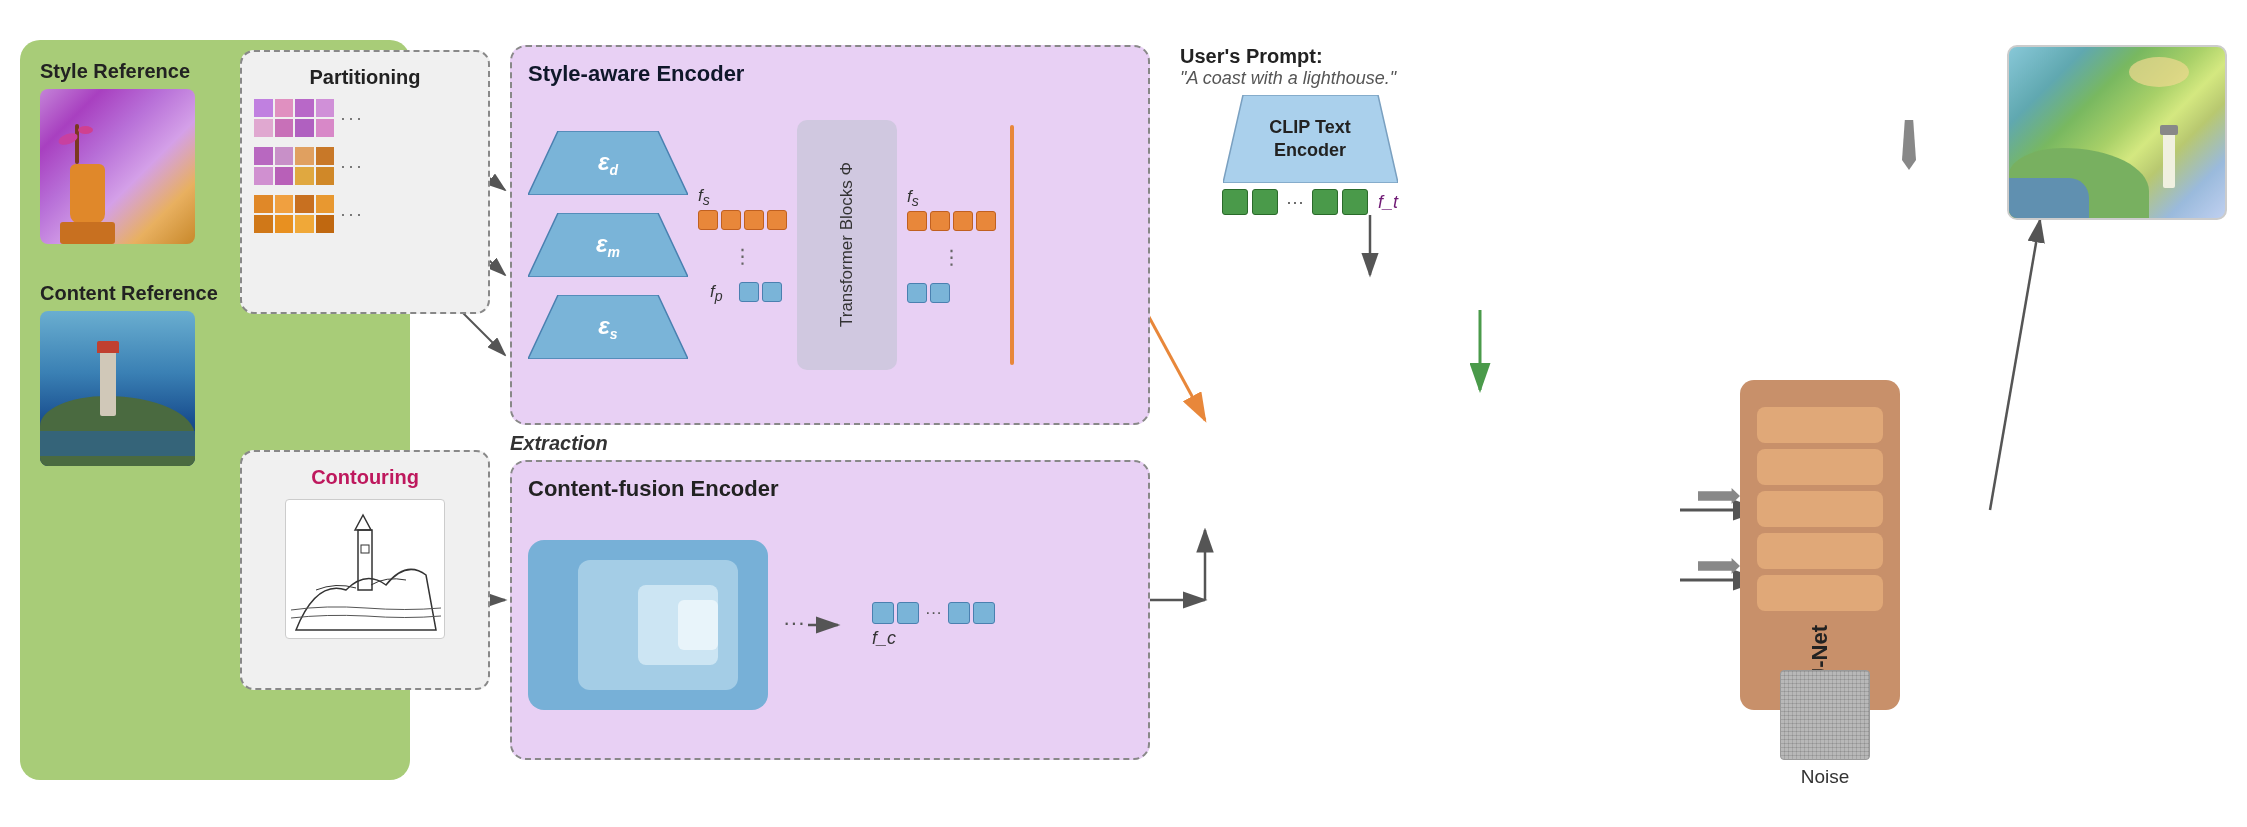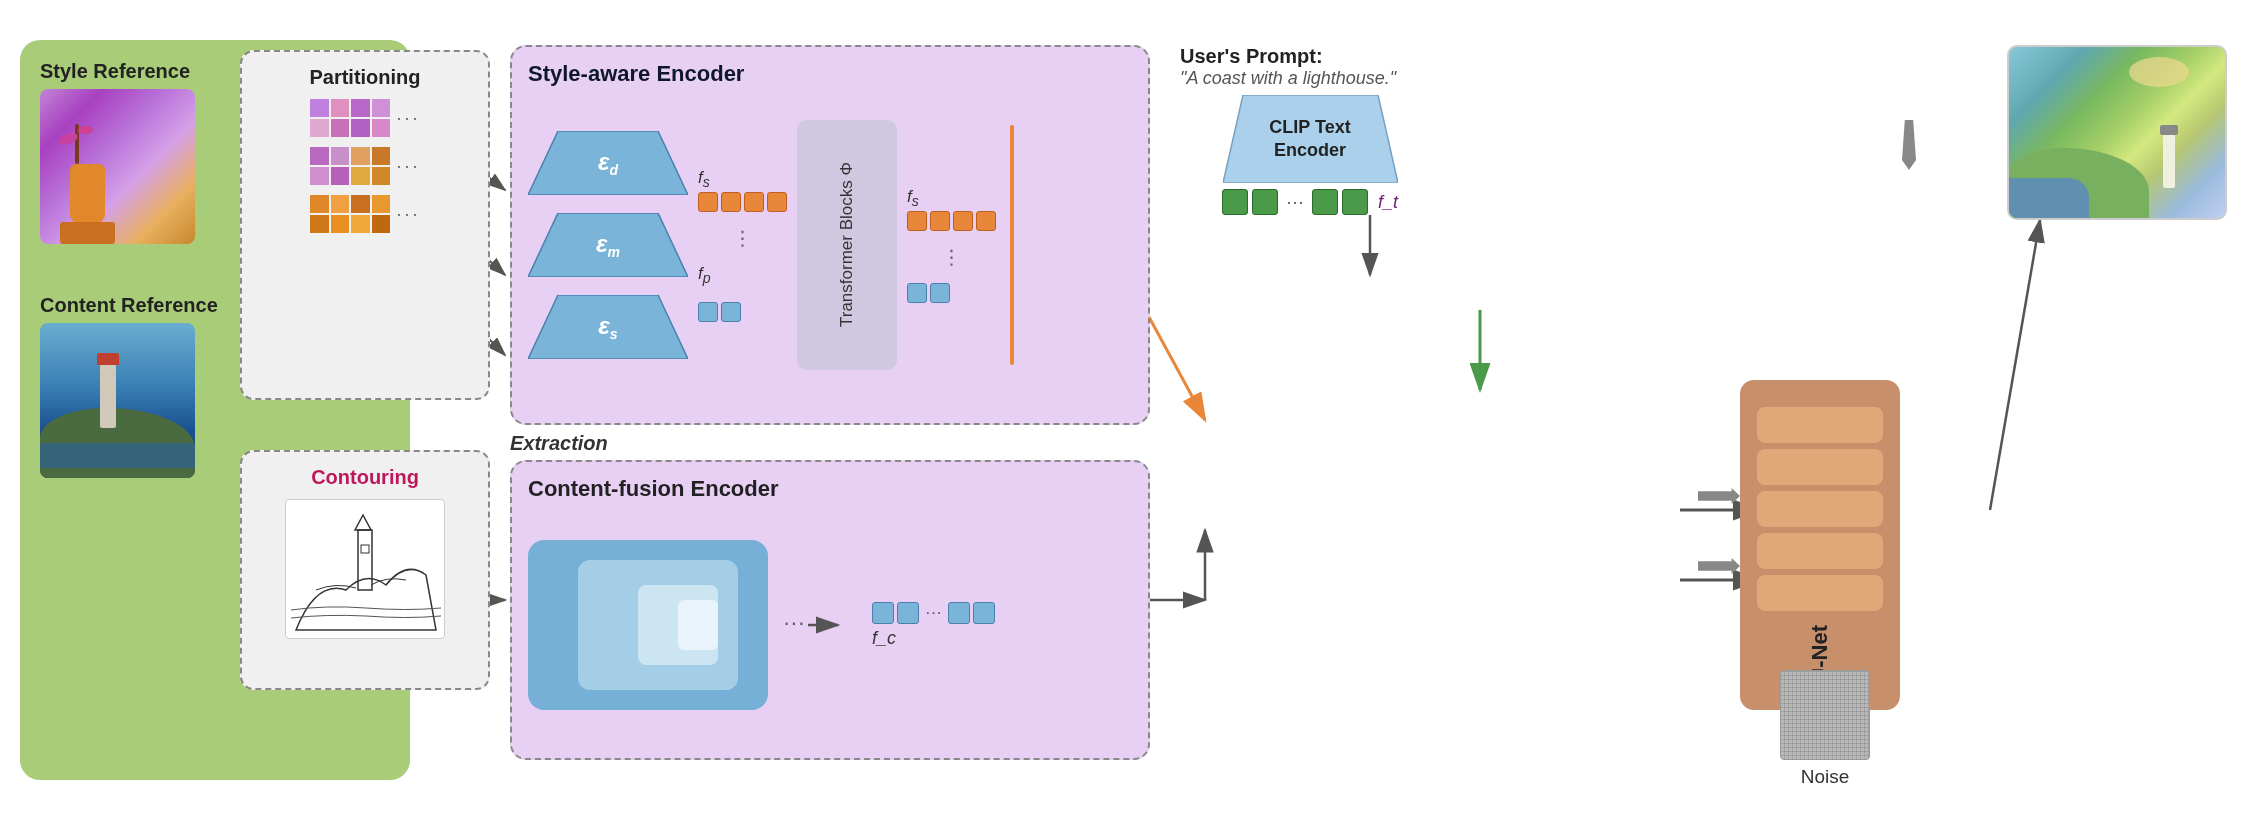--- a/index.html
+++ b/index.html
@@ -99,21 +99,21 @@
 
     <div style="
       position: absolute;
       left: 0; top: 20px;
       width: 390px; height: 740px;
       background: #a8cc78;
       border-radius: 20px;
       padding: 20px;
       display: flex;
       flex-direction: column;
-      gap: 20px;
+      gap: 8px;
     ">
 
       <div style="display:flex; flex-direction:column; gap:6px;">
         <span style="font-size:20px; font-weight:600; color:#222;">Style Reference</span>
 
         <div style="
           width:155px; height:155px;
           background: linear-gradient(135deg, #c484d8 0%, #a840c0 20%, #b870d8 40%, #d4a0e8 60%, #e8b060 80%, #c8882a 100%);
           border-radius:8px; position:relative; overflow:hidden;
         ">
@@ -142,29 +142,28 @@
           <div style="position:absolute; bottom:113px; left:57px; width:22px; height:12px; background:#c04030; border-radius:2px 2px 0 0;"></div>
 
           <div style="position:absolute; bottom:10px; left:0; width:100%; height:25px; background:#2860a0; opacity:0.6;"></div>
         </div>
       </div>
     </div>
 
     <div style="
       position: absolute;
       left: 220px; top: 30px;
-      width: 250px; height: 350px;
+      width: 250px; height: 264px;
       background: #f0f0f0;
       border: 2.5px dashed #888;
       border-radius: 14px;
       padding: 14px 12px;
       display: flex;
       flex-direction: column;
       gap: 10px;
-      align-items: center;
     ">
       <span style="font-size:20px; font-weight:700; color:#222; text-align:center;">Partitioning</span>
 
       <div style="display:flex; flex-direction:row; gap:6px; align-items:center;">
         <div style="display:grid; grid-template-columns:repeat(4,1fr); gap:2px; width:80px; height:38px;">
           <div style="background:#c080e0;"></div>
           <div style="background:#e090c0;"></div>
           <div style="background:#b868c8;"></div>
           <div style="background:#d090d8;"></div>
           <div style="background:#e0a8d0;"></div>
@@ -291,21 +290,21 @@
             <div style="display:flex; gap:3px;">
               <div style="width:20px;height:20px;background:#e8873a;border:1px solid #c06020;border-radius:3px;"></div>
               <div style="width:20px;height:20px;background:#e8873a;border:1px solid #c06020;border-radius:3px;"></div>
               <div style="width:20px;height:20px;background:#e8873a;border:1px solid #c06020;border-radius:3px;"></div>
               <div style="width:20px;height:20px;background:#e8873a;border:1px solid #c06020;border-radius:3px;"></div>
             </div>
           </div>
 
           <div style="font-size:20px; color:#666; text-align:center;">⋮</div>
 
-          <div style="display:flex; flex-direction:column; gap:16px;">
+          <div style="display:flex; flex-direction:row; gap:16px;margin-left:12px;">
             <span style="font-size:17px; font-style:italic; color:#333;">f<sub>p</sub></span>
             <div style="display:flex; gap:3px;">
               <div style="width:20px;height:20px;background:#7ab4d8;border:1px solid #4a80b0;border-radius:3px;"></div>
               <div style="width:20px;height:20px;background:#7ab4d8;border:1px solid #4a80b0;border-radius:3px;"></div>
             </div>
           </div>
         </div>
 
         <div style="
           background: #d0c8e0;

